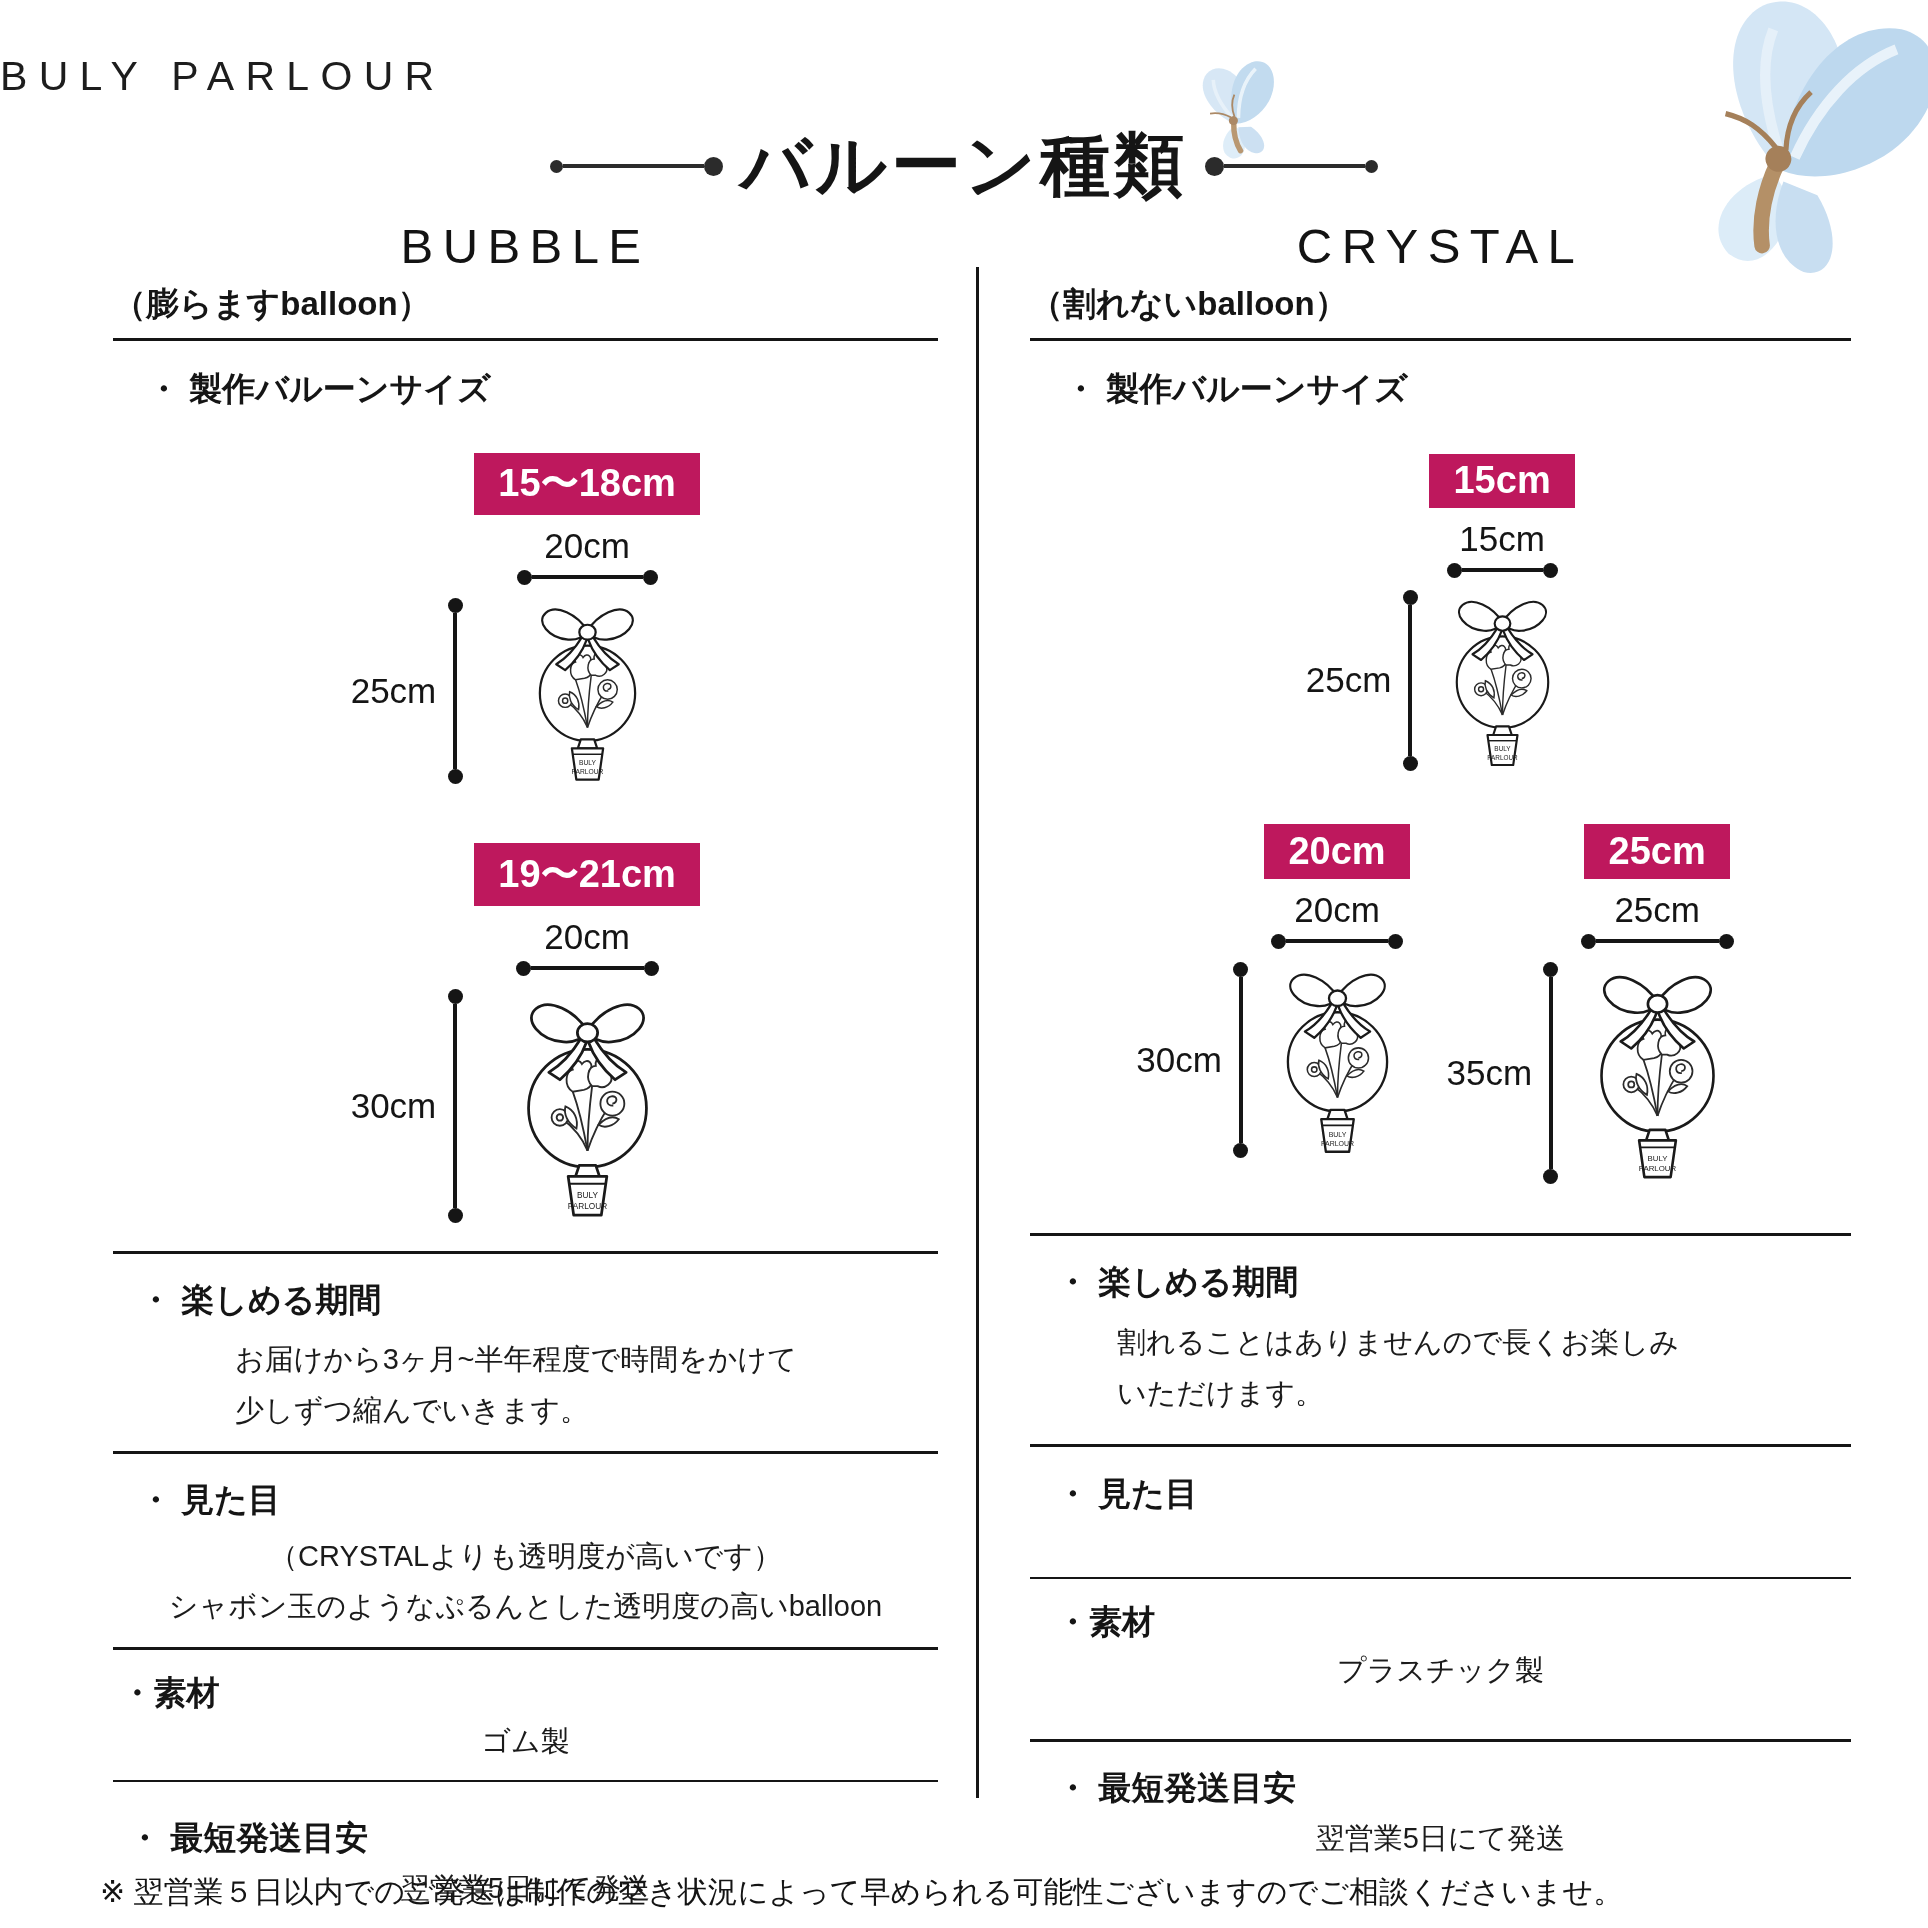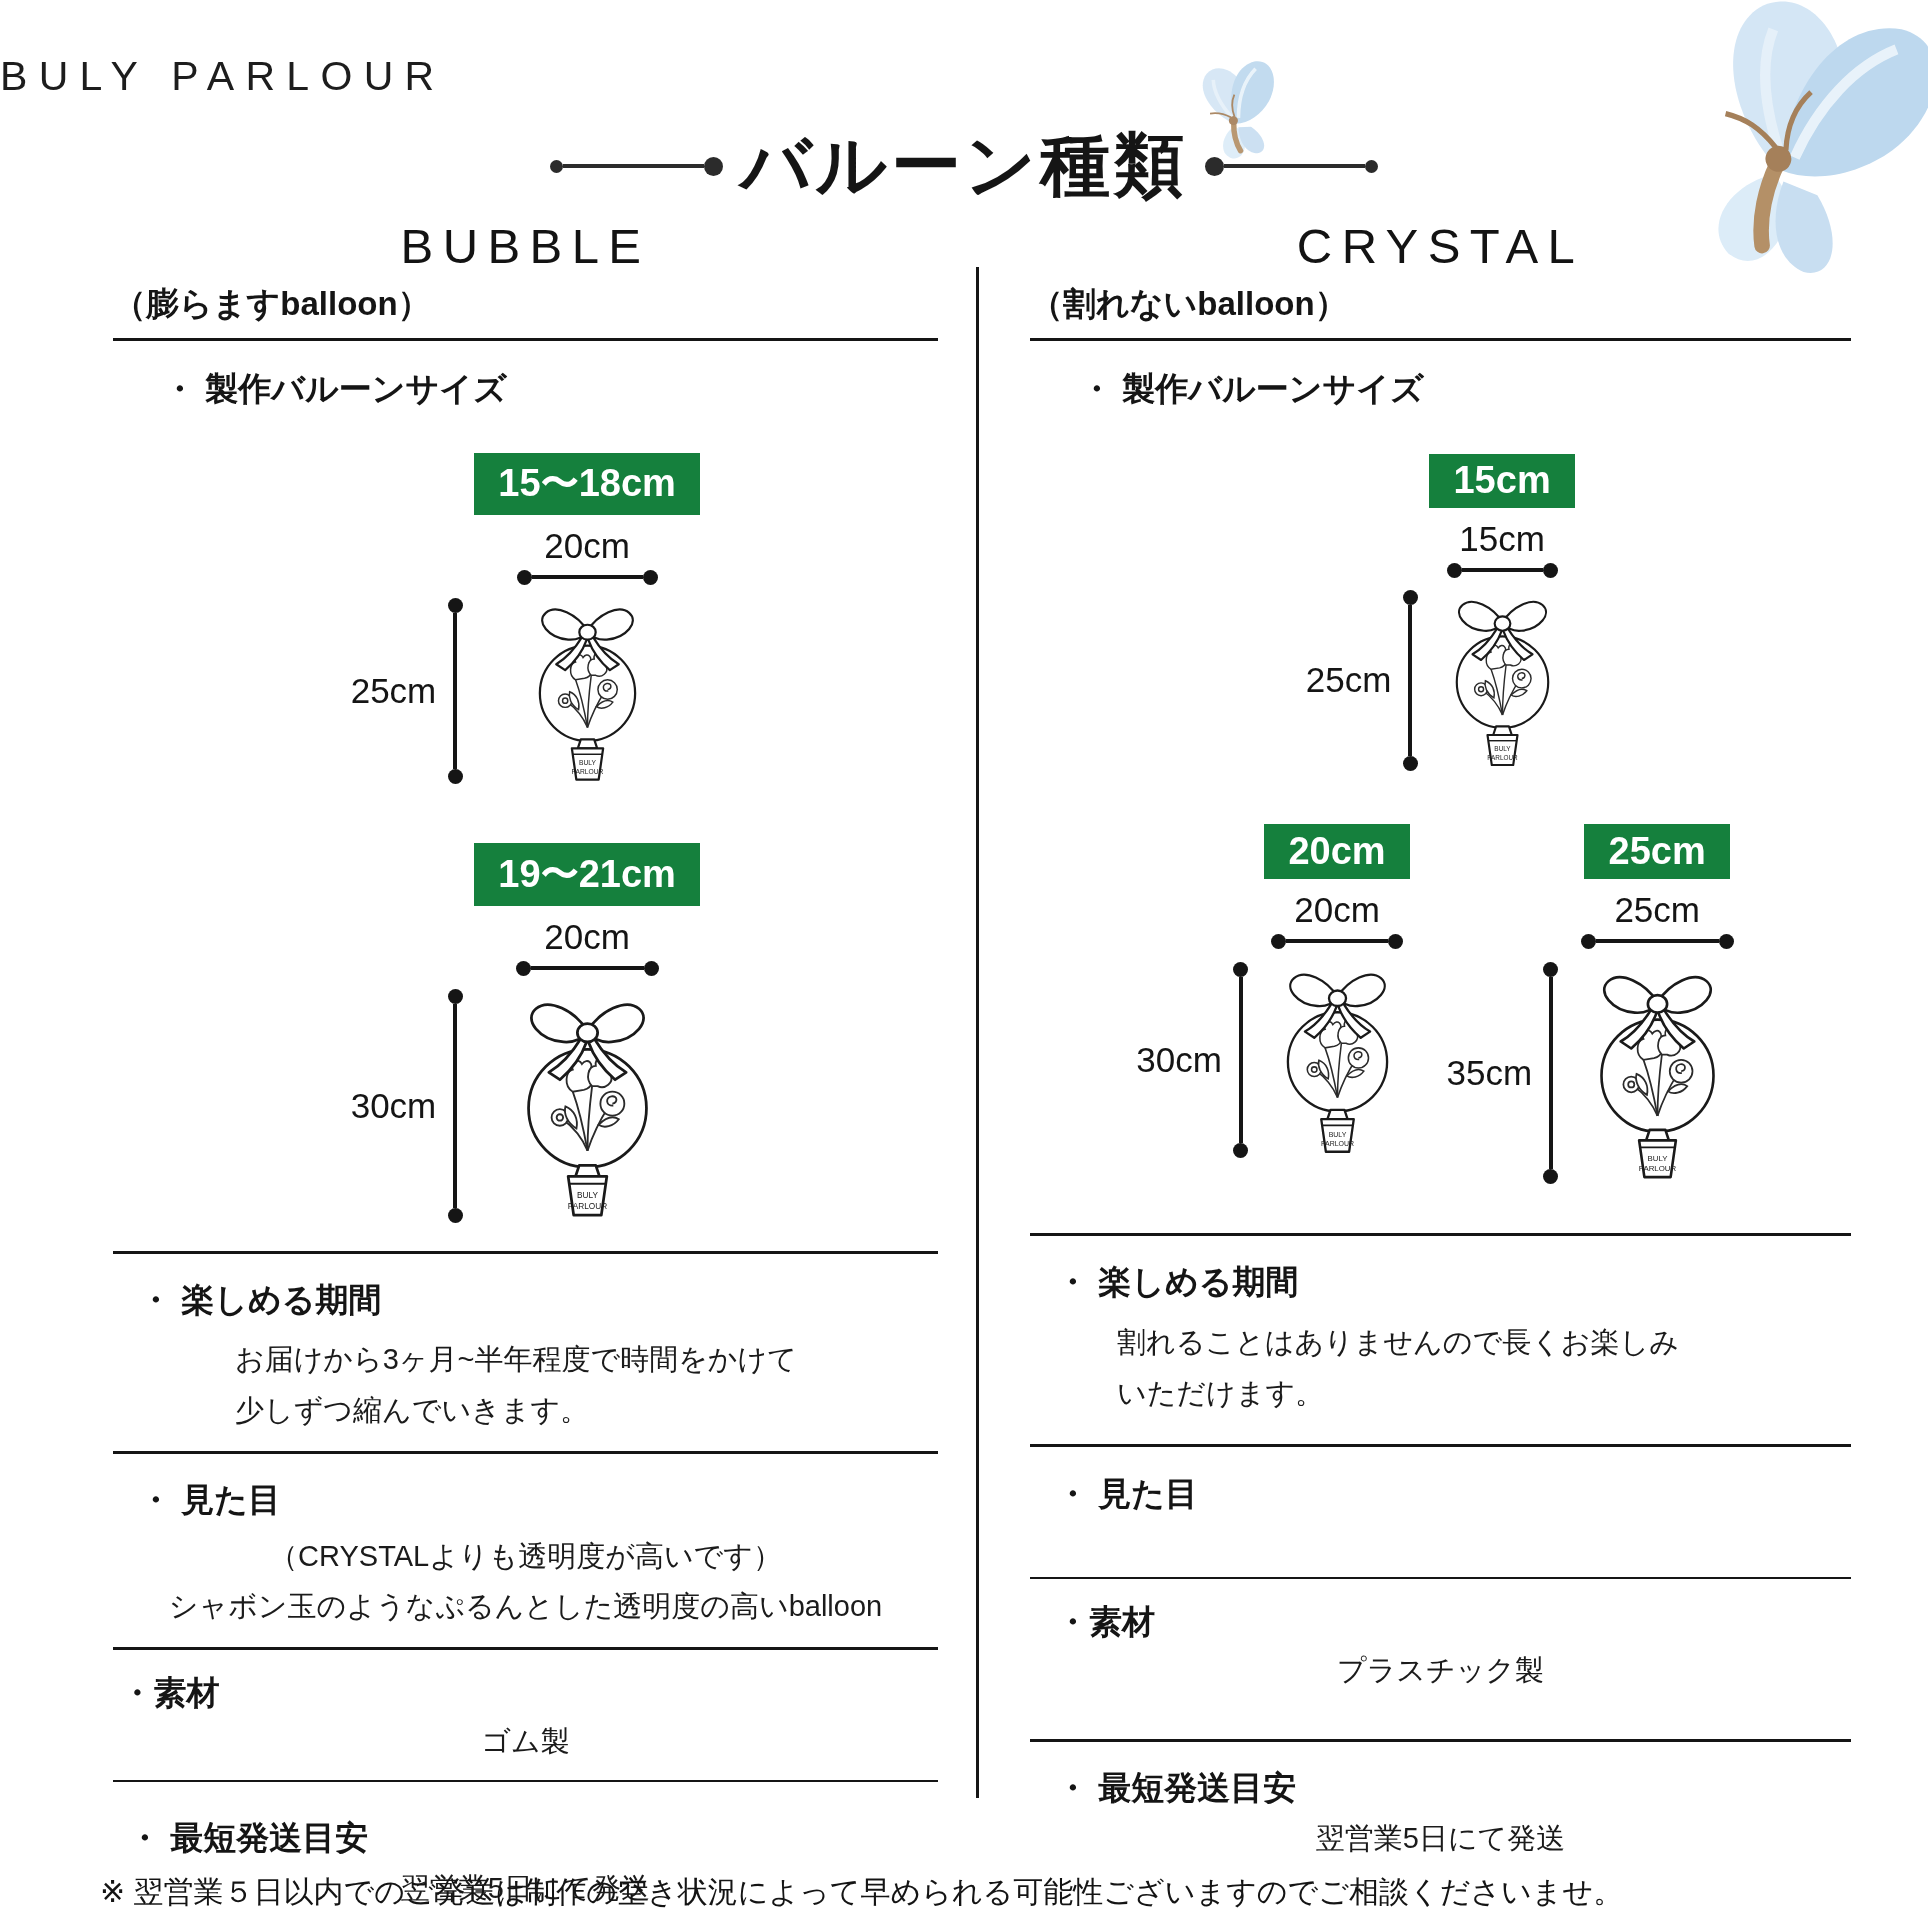--- a/index.html
+++ b/index.html
@@ -25,27 +25,27 @@
                      transform:rotate(-10deg); opacity:.92; }
 
   
   .vdivider { position:absolute; left:976px; top:267px; width:2.8px; height:1531px; background:#151515; }
   .col { position:absolute; top:218px; }
   .col-left  { left:113px;  width:825px; }
   .col-right { left:1030px; width:821px; }
   .col-name { text-align:center; font-size:49px; letter-spacing:9.4px; color:#131313; }
   .col-sub  { font-size:33px; font-weight:700; margin-top:7.5px; }
   .rule { height:2.8px; background:#151515; margin-top:11.3px; }
-  .bullet { font-size:33px; font-weight:700; margin-top:26px; margin-left:50px; }
+  .bullet { font-size:33px; font-weight:700; margin-top:26px; margin-left:34px; }
 
   
   .fig-wrap { display:flex; justify-content:center; }
   .fig-pair { display:flex; justify-content:center; align-items:flex-start; gap:32px; }
   .fig { display:grid; grid-template-columns:auto auto; justify-items:center; align-items:center; }
-  .badge { grid-column:2; background:#15803d; color:#fff; font-size:38px; font-weight:700;
+  .badge { grid-column:2; background:#be185d; color:#fff; font-size:38px; font-weight:700;
            padding:5.6px 24.5px; margin-bottom:11.3px; white-space:nowrap; }
   .wlabel { grid-column:2; font-size:35px; margin-bottom:3.8px; }
   .wdim { grid-column:2; display:flex; align-items:center; margin-bottom:7.5px; }
   .wdim .bar { height:3.8px; background:#151515; flex:1; }
   .dot { width:15px; height:15px; border-radius:50%; background:#151515; flex:none; }
   .hgroup { grid-column:1; grid-row:4; display:flex; align-items:center; gap:11.3px; padding-right:11.3px; }
   .hlabel { font-size:35px; white-space:nowrap; }
   .hdim { display:flex; flex-direction:column; align-items:center; }
   .hdim .vbar { width:3.8px; flex:1; background:#151515; }
   .balloon { grid-column:2; grid-row:4; }

